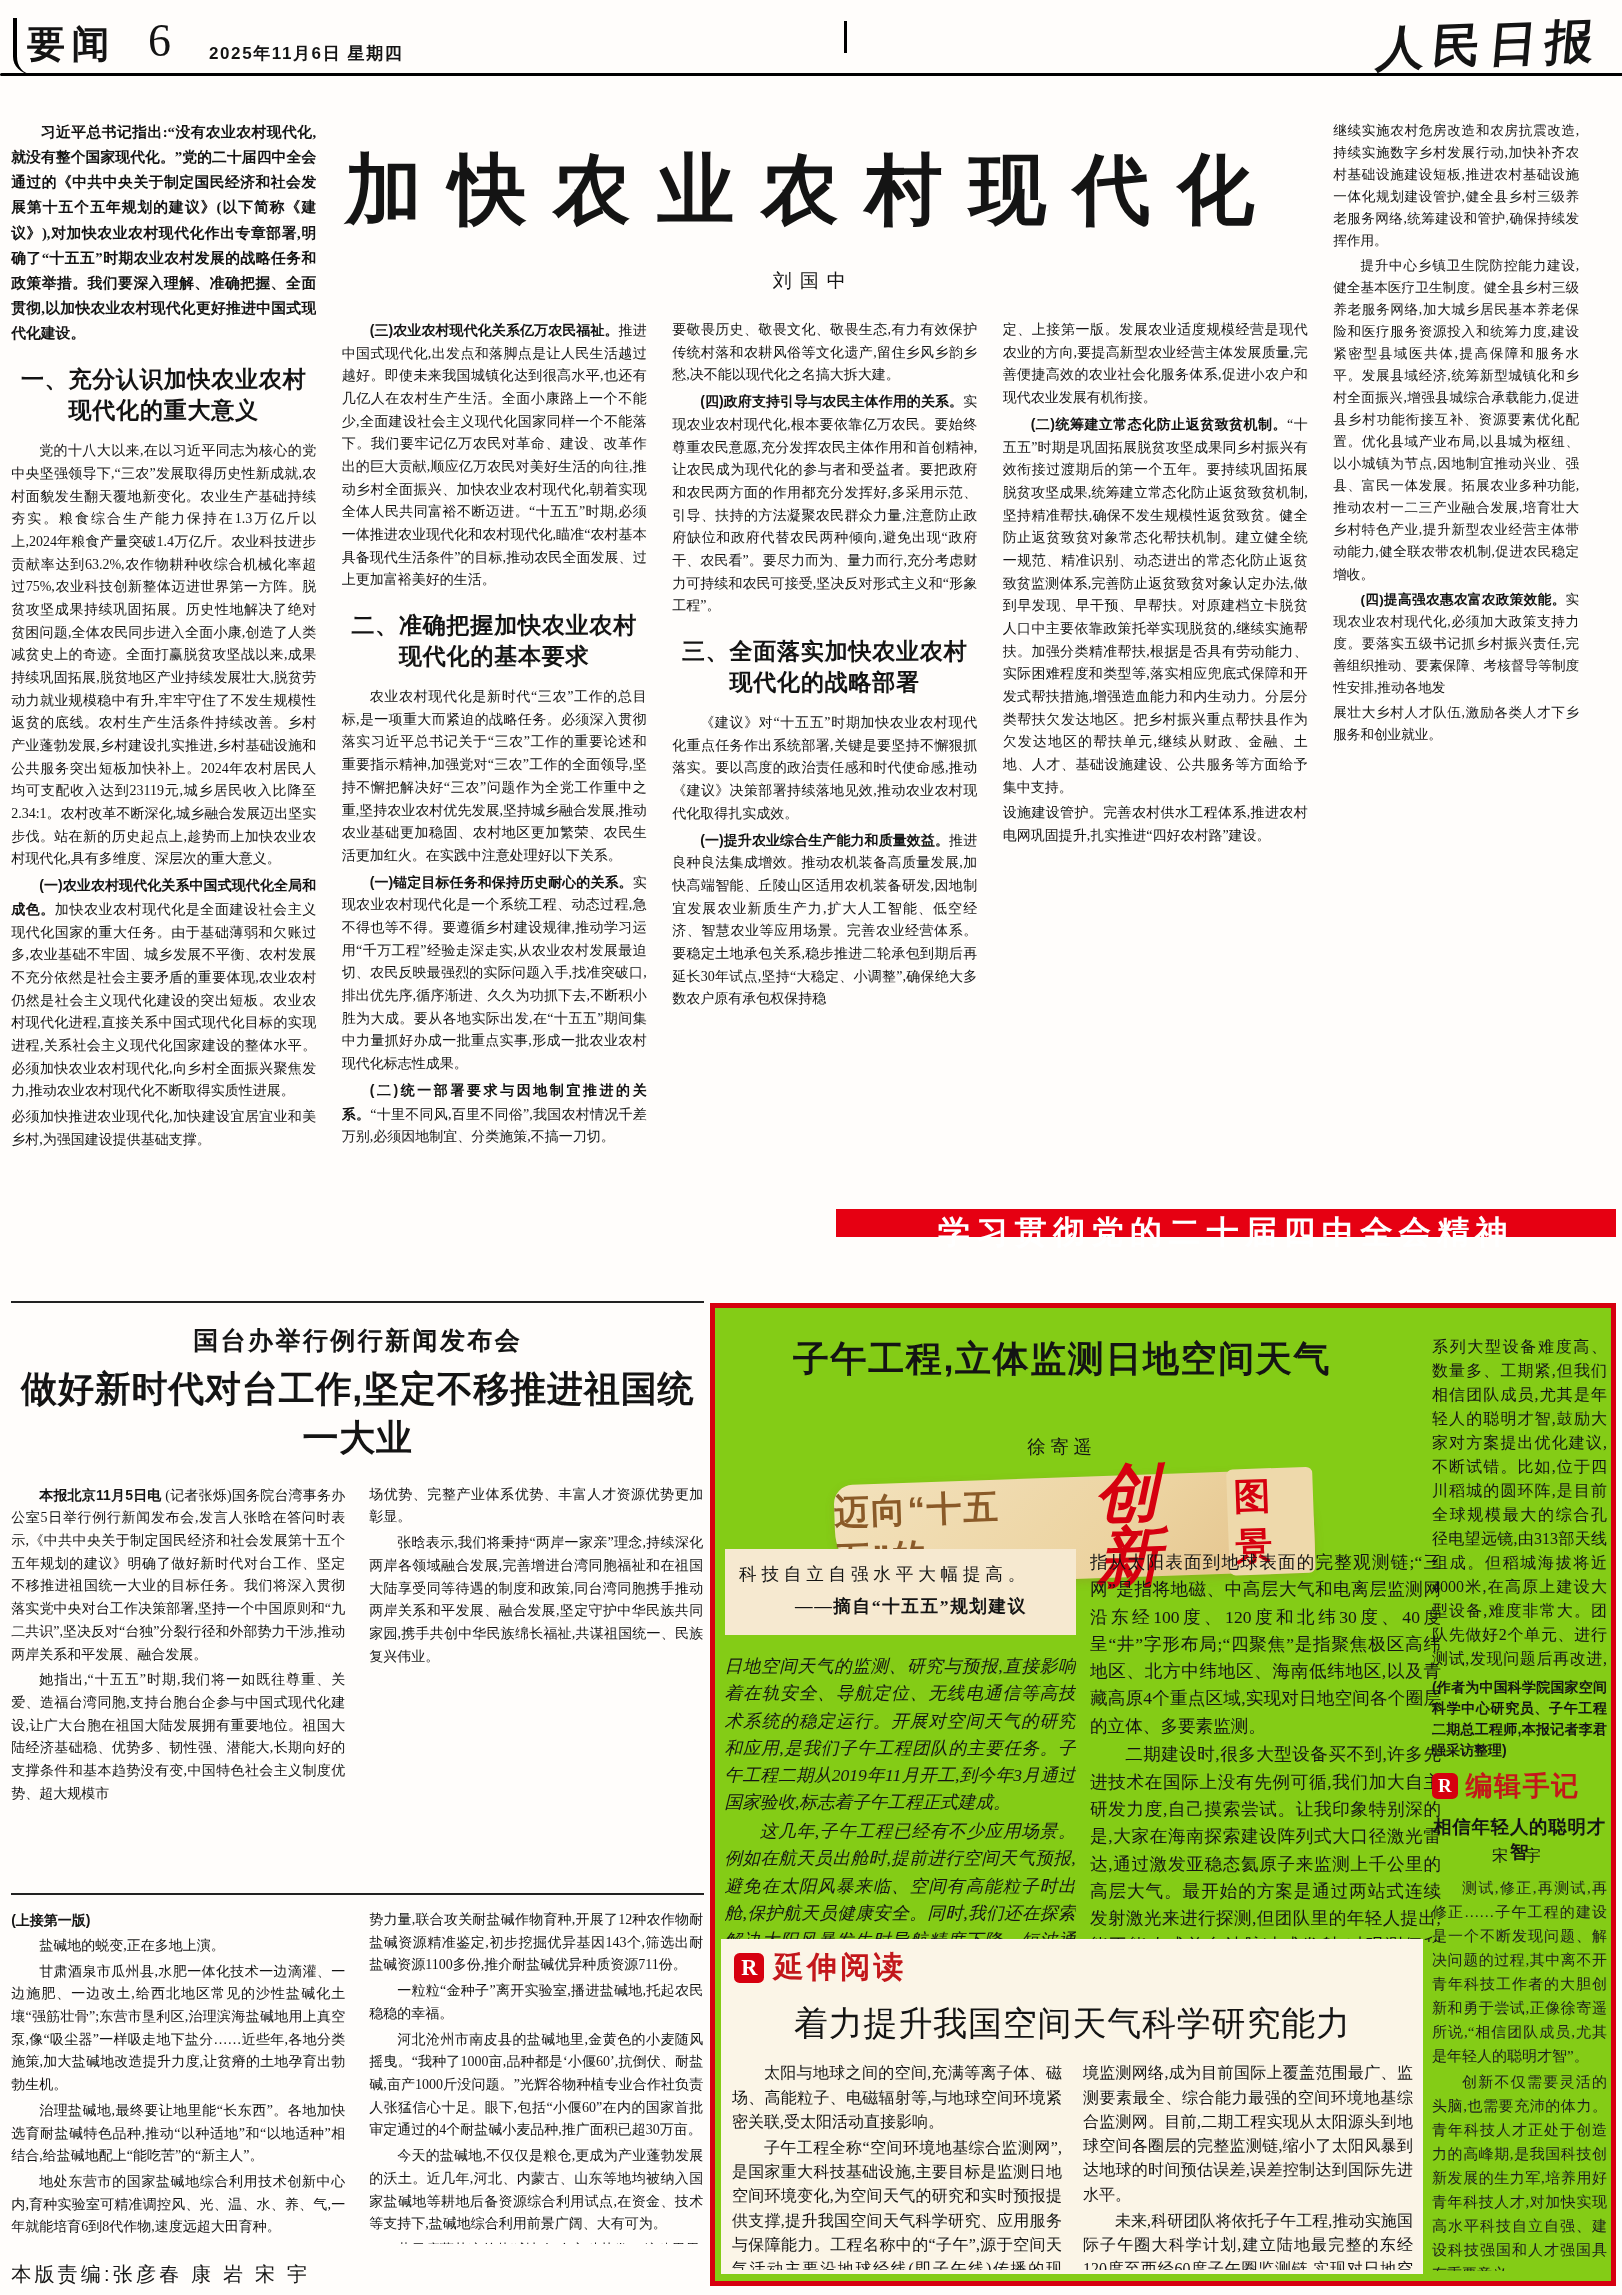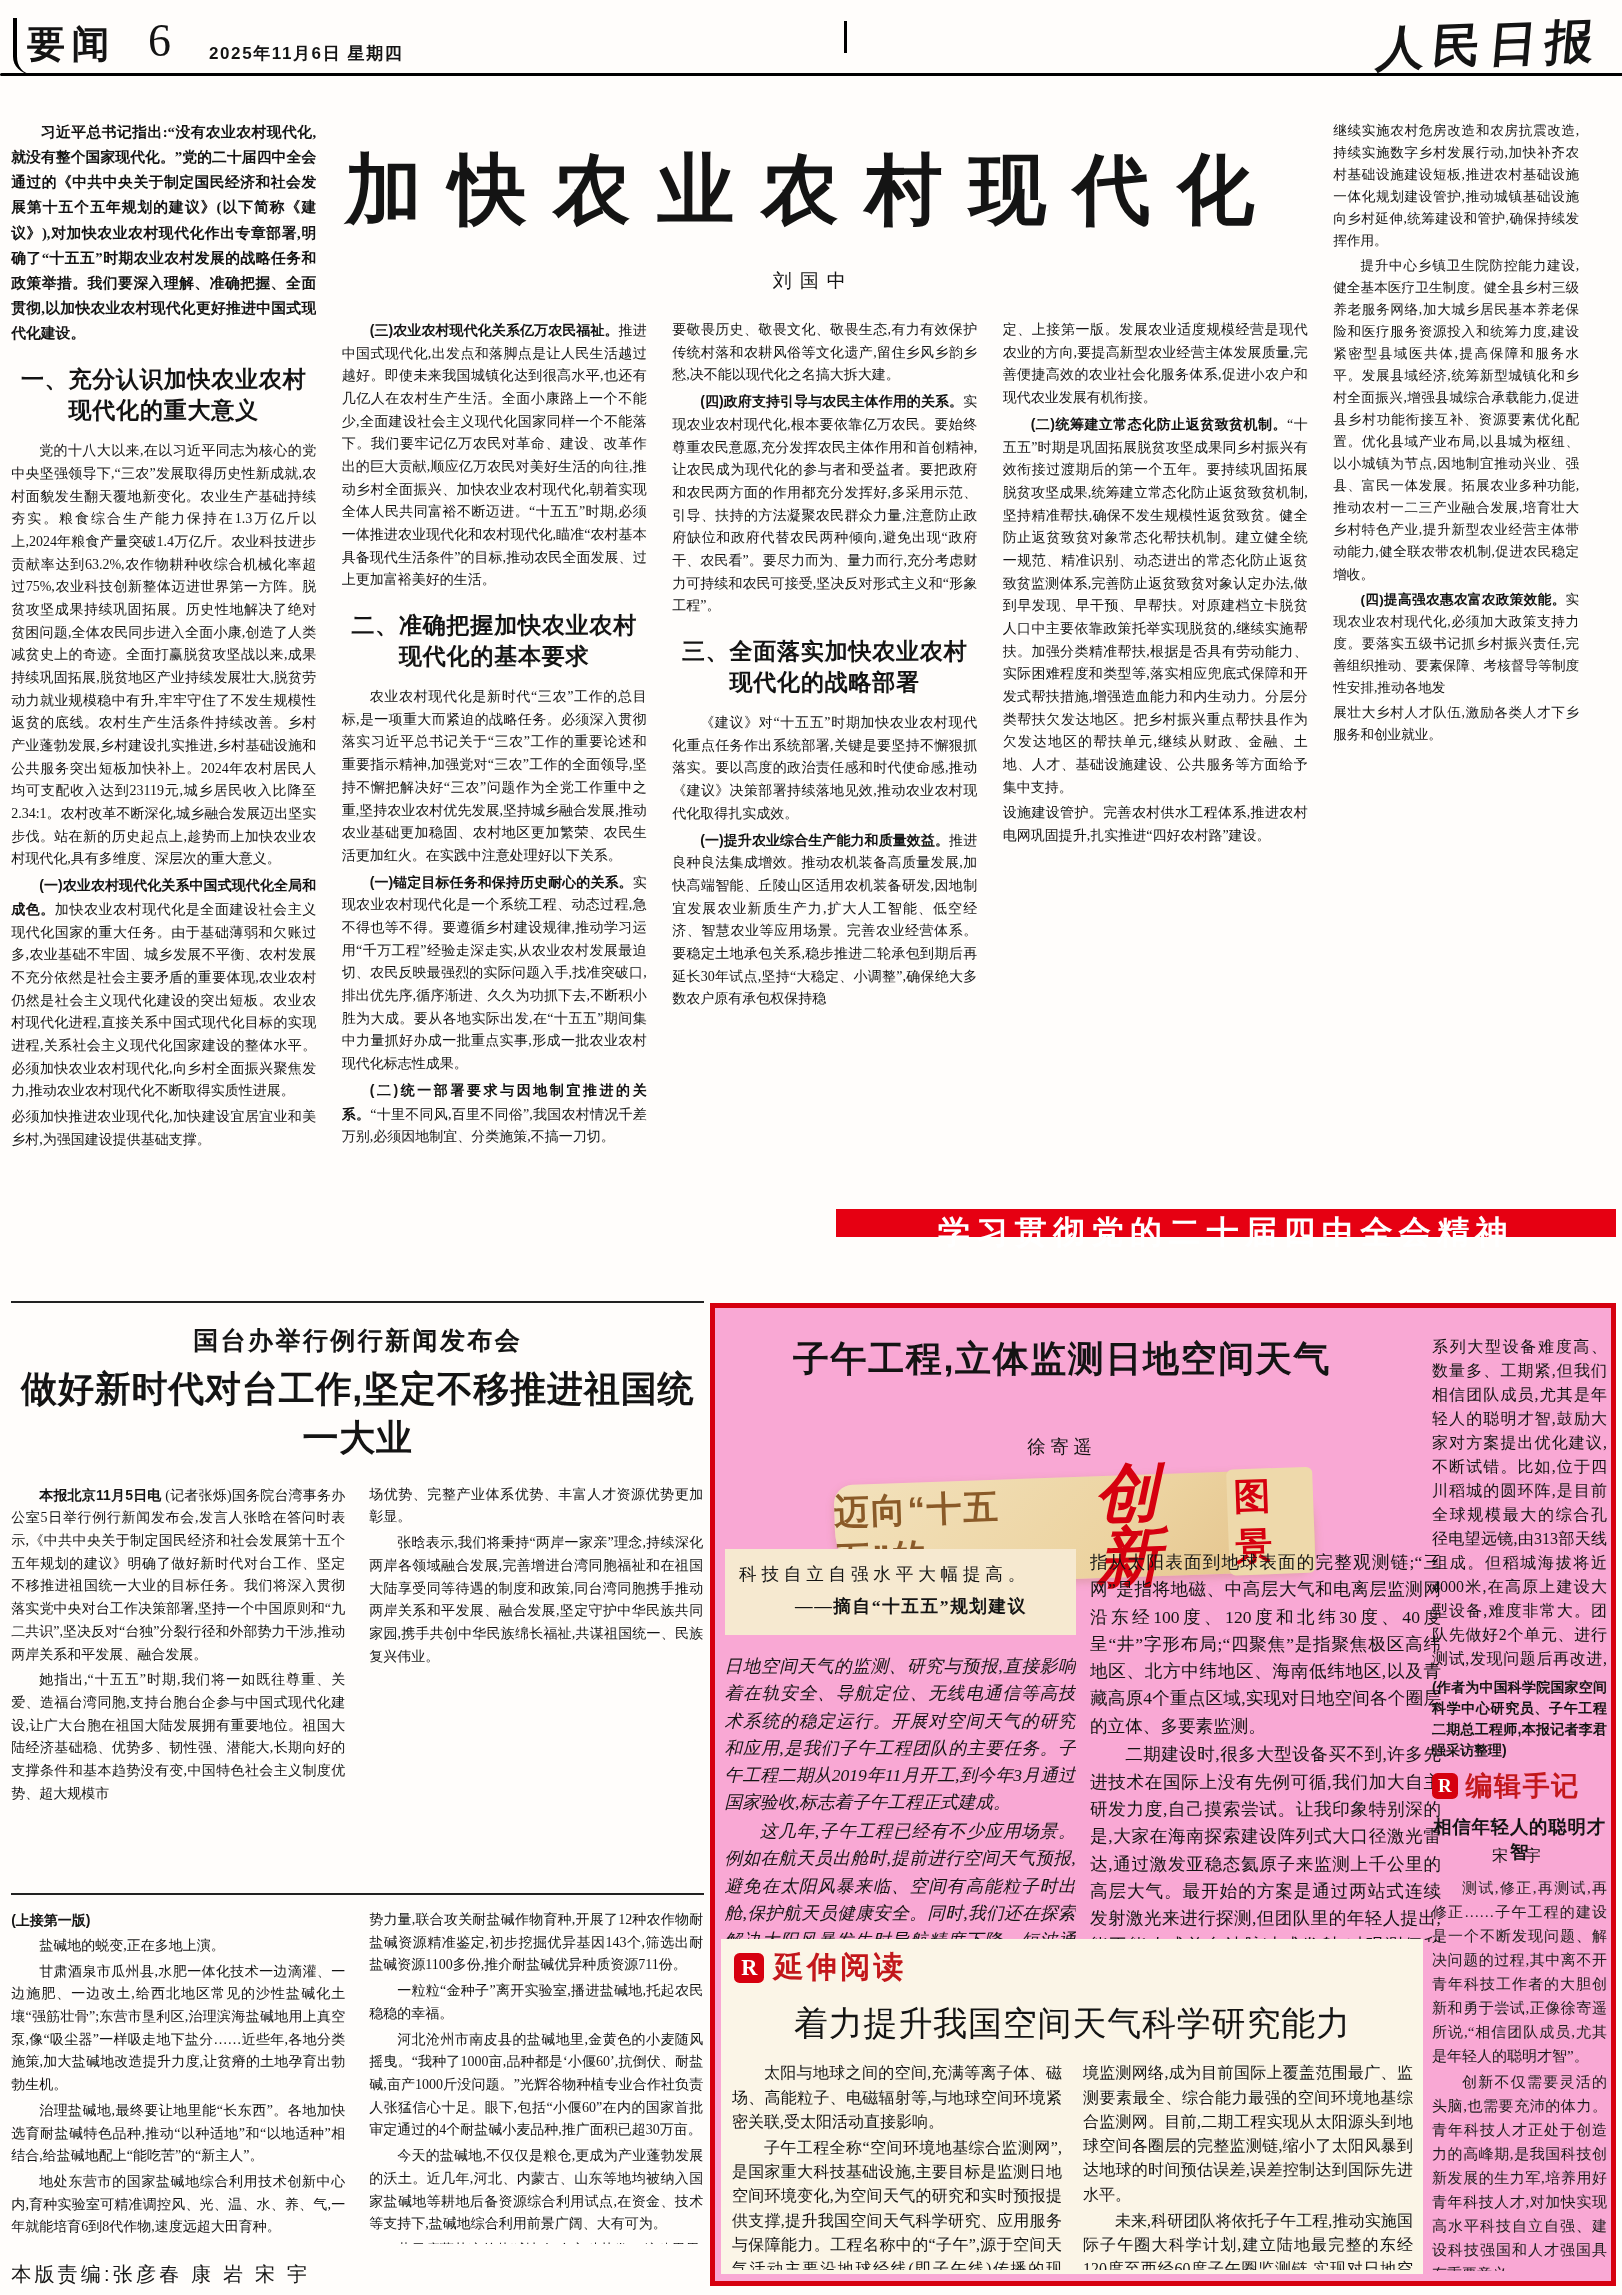--- a/index.html
+++ b/index.html
@@ -49,21 +49,21 @@
   .tb-cols{display:flex;gap:24px;}
   .tb-col{width:334px;height:429px;overflow:hidden;font-size:14px;}
   
   .jump{position:absolute;left:11.2px;top:1909px;width:693px;}
   .jp-cols{display:flex;gap:24px;}
   .jp-col{width:334px;height:335px;overflow:hidden;font-size:14px;}
   .credits{position:absolute;left:11.2px;top:2261px;width:693px;text-align:left;font-size:20px;
            font-family:"Liberation Sans",sans-serif;letter-spacing:3.2px;}
   
   .zbox{position:absolute;left:710px;top:1303px;width:906px;height:983px;border:5.6px solid #d6000f;
-        box-sizing:border-box;background:#f9a8d4;}
+        box-sizing:border-box;background:#84cc16;}
   .z-title{position:absolute;left:8px;top:27px;width:678px;text-align:center;
            font-family:"Liberation Sans","DejaVu Sans",sans-serif;font-weight:bold;font-size:36px;letter-spacing:1.6px;}
   .z-byline{position:absolute;left:8px;top:126px;width:678px;text-align:center;font-size:18.4px;letter-spacing:4.8px;}
   .ribbon{position:absolute;left:120px;top:169px;width:479px;height:102px;transform:rotate(-2deg);
           background:linear-gradient(135deg,#f3e2bd 0%,#ecd3a0 60%,#e2c089 100%);
           border-radius:19px 56px 19px 56px;display:flex;align-items:center;justify-content:center;gap:6.4px;
           box-shadow:0 3.2px 8px rgba(150,110,50,.25);}
   .rb-pre{color:#8a5a28;font-family:"Liberation Sans",sans-serif;font-weight:bold;font-size:35px;letter-spacing:1.6px;}
   .rb-big{color:#d6000f;font-family:"Liberation Serif",serif;font-weight:bold;font-style:italic;font-size:64px;line-height:1;}
   .rb-box{color:#d6000f;font-family:"Liberation Sans",sans-serif;font-weight:bold;font-size:37px;
@@ -134,21 +134,21 @@
         <p class="pp h2">三、全面落实加快农业农村现代化的战略部署</p>
         <p class="pp">《建议》对“十五五”时期加快农业农村现代化重点任务作出系统部署,关键是要坚持不懈狠抓落实。要以高度的政治责任感和时代使命感,推动《建议》决策部署持续落地见效,推动农业农村现代化取得扎实成效。</p>
         <p class="pp lead"><b class="plead">(一)提升农业综合生产能力和质量效益。</b>推进良种良法集成增效。推动农机装备高质量发展,加快高端智能、丘陵山区适用农机装备研发,因地制宜发展农业新质生产力,扩大人工智能、低空经济、智慧农业等应用场景。完善农业经营体系。要稳定土地承包关系,稳步推进二轮承包到期后再延长30年试点,坚持“大稳定、小调整”,确保绝大多数农户原有承包权保持稳</p>
       </div>
     <div class="mcol mc4">
         <p class="pp cont">定、上接第一版。发展农业适度规模经营是现代农业的方向,要提高新型农业经营主体发展质量,完善便捷高效的农业社会化服务体系,促进小农户和现代农业发展有机衔接。</p>
         <p class="pp lead"><b class="plead">(二)统筹建立常态化防止返贫致贫机制。</b>“十五五”时期是巩固拓展脱贫攻坚成果同乡村振兴有效衔接过渡期后的第一个五年。要持续巩固拓展脱贫攻坚成果,统筹建立常态化防止返贫致贫机制,坚持精准帮扶,确保不发生规模性返贫致贫。健全防止返贫致贫对象常态化帮扶机制。建立健全统一规范、精准识别、动态进出的常态化防止返贫致贫监测体系,完善防止返贫致贫对象认定办法,做到早发现、早干预、早帮扶。对原建档立卡脱贫人口中主要依靠政策托举实现脱贫的,继续实施帮扶。加强分类精准帮扶,根据是否具有劳动能力、实际困难程度和类型等,落实相应兜底式保障和开发式帮扶措施,增强造血能力和内生动力。分层分类帮扶欠发达地区。把乡村振兴重点帮扶县作为欠发达地区的帮扶单元,继续从财政、金融、土地、人才、基础设施建设、公共服务等方面给予集中支持。</p>
         <p class="pp cont">设施建设管护。完善农村供水工程体系,推进农村电网巩固提升,扎实推进“四好农村路”建设。</p>
       </div>
     <div class="mcol mc5">
-        <p class="pp cont">继续实施农村危房改造和农房抗震改造,持续实施数字乡村发展行动,加快补齐农村基础设施建设短板,推进农村基础设施一体化规划建设管护,推动城镇基础设施向乡村延伸,统筹建设和管护,确保持续发挥作用。</p>
+        <p class="pp cont">继续实施农村危房改造和农房抗震改造,持续实施数字乡村发展行动,加快补齐农村基础设施建设短板,推进农村基础设施一体化规划建设管护,健全县乡村三级养老服务网络,统筹建设和管护,确保持续发挥作用。</p>
         <p class="pp">提升中心乡镇卫生院防控能力建设,健全基本医疗卫生制度。健全县乡村三级养老服务网络,加大城乡居民基本养老保险和医疗服务资源投入和统筹力度,建设紧密型县域医共体,提高保障和服务水平。发展县域经济,统筹新型城镇化和乡村全面振兴,增强县城综合承载能力,促进县乡村功能衔接互补、资源要素优化配置。优化县域产业布局,以县城为枢纽、以小城镇为节点,因地制宜推动兴业、强县、富民一体发展。拓展农业多种功能,推动农村一二三产业融合发展,培育壮大乡村特色产业,提升新型农业经营主体带动能力,健全联农带农机制,促进农民稳定增收。</p>
         <p class="pp lead"><b class="plead">(四)提高强农惠农富农政策效能。</b>实现农业农村现代化,必须加大政策支持力度。要落实五级书记抓乡村振兴责任,完善组织推动、要素保障、考核督导等制度性安排,推动各地发</p>
         <p class="pp cont">展壮大乡村人才队伍,激励各类人才下乡服务和创业就业。</p>
       </div>
     <div class="main-title">加快农业农村现代化</div>
     <div class="main-byline">刘国中</div>
   </div>
 
   <div class="banner">学习贯彻党的二十届四中全会精神</div>
 

